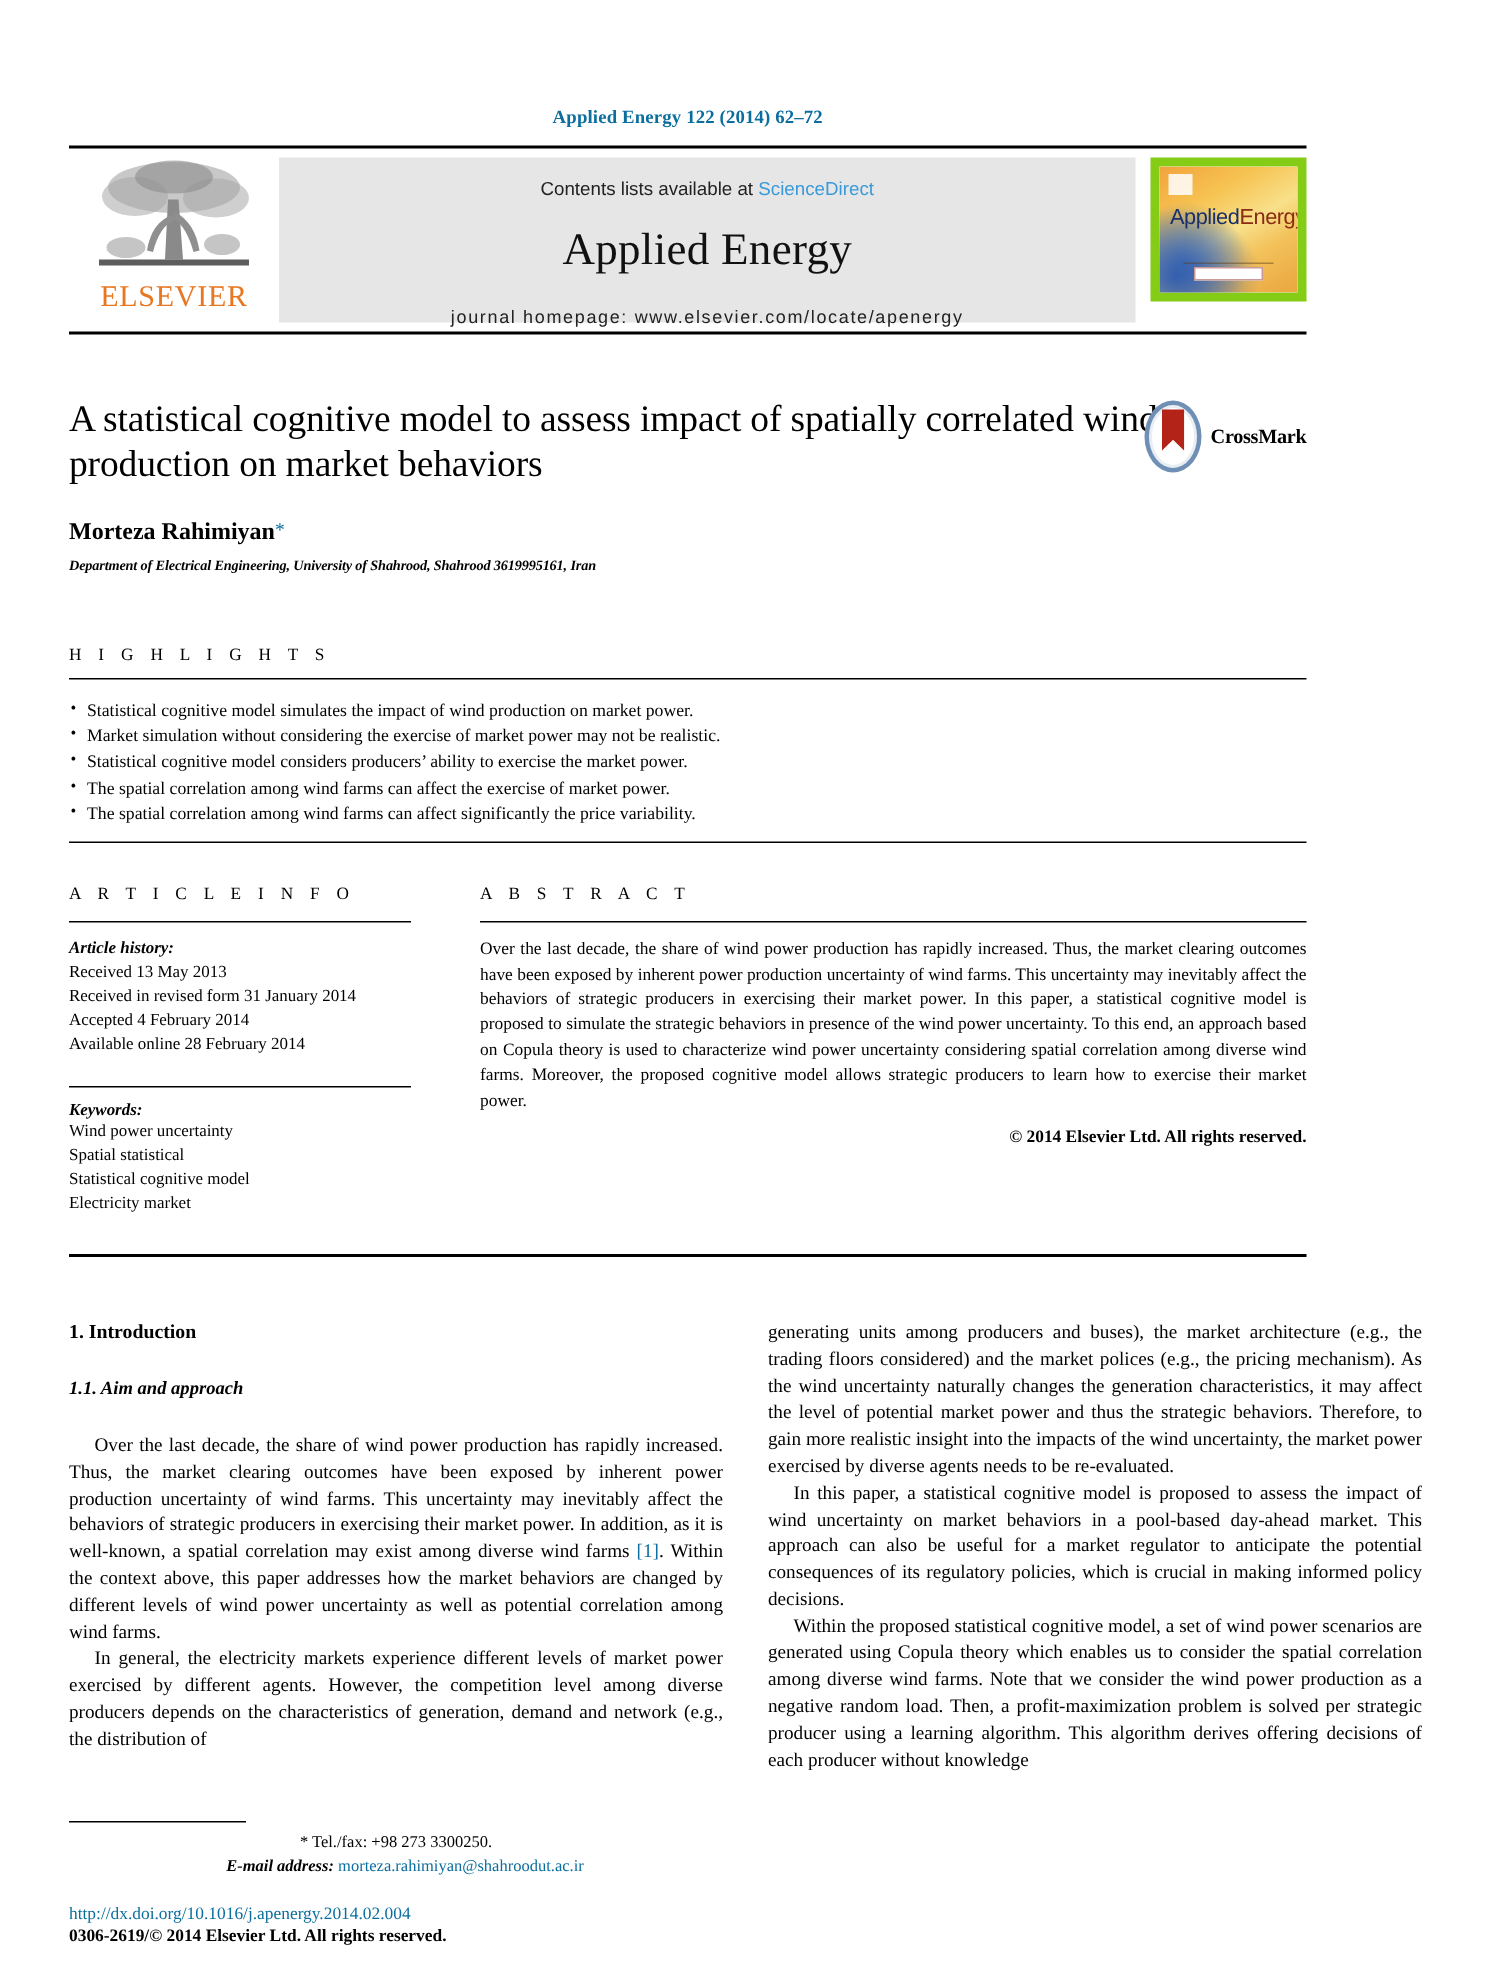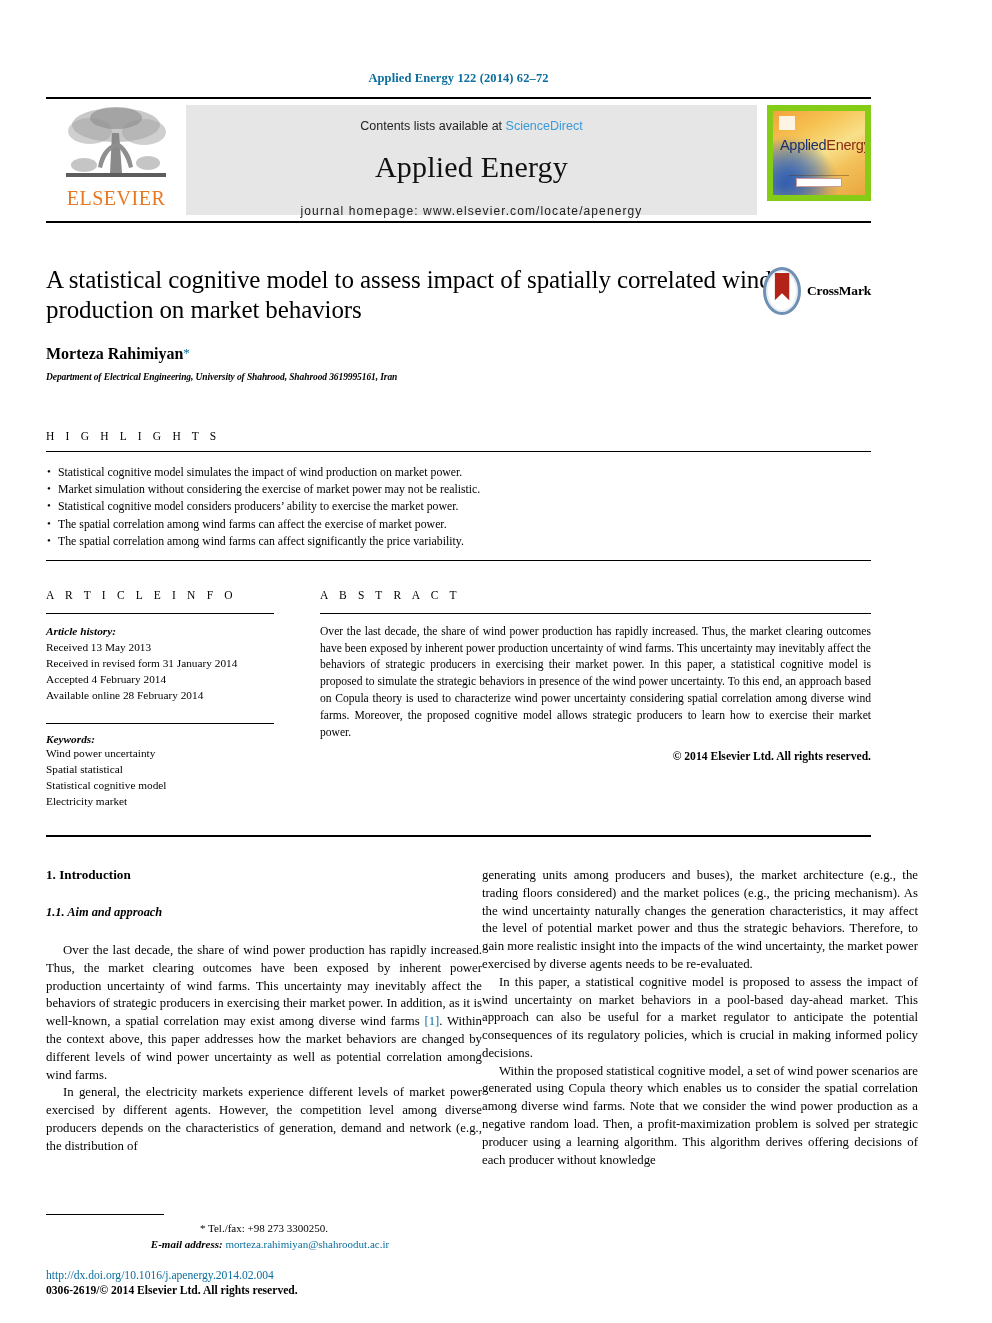--- a/index.html
+++ b/index.html
@@ -277,22 +277,23 @@
     font-size: 11.6px;
     text-align: right;
     margin-top: 9px;
     font-weight: bold;
   }
 
   .body-rule { margin-top: 26px; }
 
   
   .body-cols {
-    margin-top: 30px;
-    display: flex;
+    margin-top: 42px;
+    display: flex;
+    gap: 30px;
   }
   .bcol { width: 436px; flex: 0 0 436px; }
   h2.sec-num {
     font-size: 13.2px;
     font-weight: bold;
     margin: 0 0 0 0;
   }
   h3.subsec {
     font-size: 12.4px;
     font-weight: bold;

